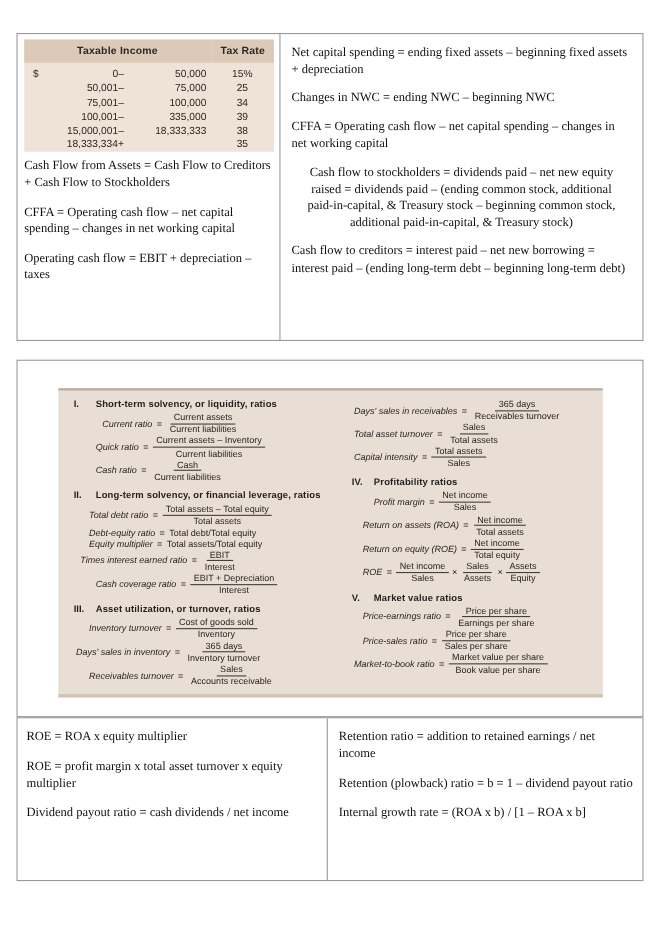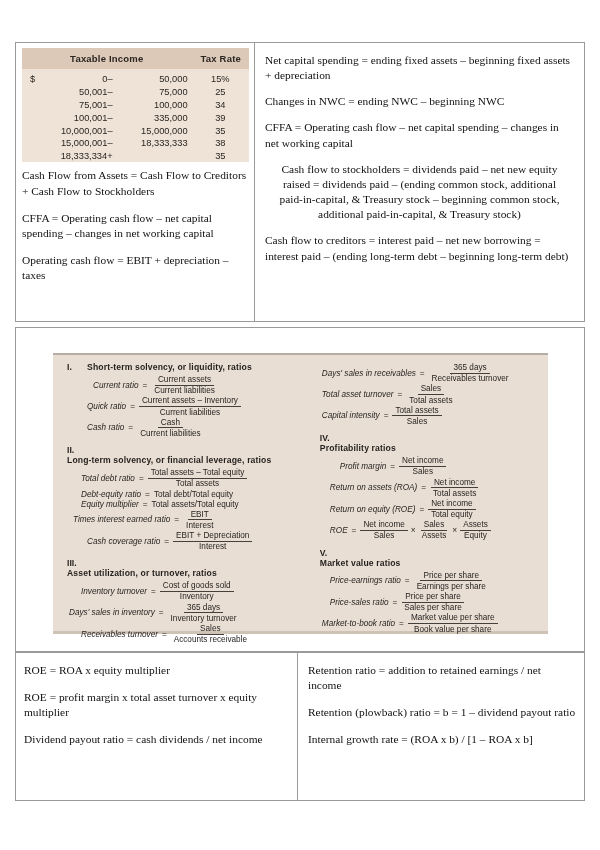--- a/index.html
+++ b/index.html
@@ -16,21 +16,21 @@
   .page {
     position: relative;
     width: 600px;
     height: 850px;
   }
 
   
   .top-table {
     position: absolute;
     left: 15px;
-    top: 42px;
+    top: 30px;
     width: 570px;
     height: 280px;
     border: 1px solid #9a9a9a;
     box-sizing: border-box;
     display: flex;
   }
   .top-left-cell {
     width: 239px;
     box-sizing: border-box;
     border-right: 1px solid #9a9a9a;
@@ -125,21 +125,21 @@
     width: 20px;
     font-size: 8.6px;
     font-weight: bold;
     flex-shrink: 0;
   }
   .sect-title {
     font-size: 8.6px;
     font-weight: bold;
     letter-spacing: 0.15px;
   }
-  .sect.spaced-top { margin-top: 7px; flex-direction: column; }
+  .sect.spaced-top { margin-top: 7px; }
 
   
   .frow {
     display: flex;
     align-items: center;
     justify-content: flex-start;
     margin: 1px 0 1px 0;
     font-size: 8.2px;
   }
   .frow.indent-a { padding-left: 26px; }
@@ -233,26 +233,20 @@
             <td class="cell-dollar"></td>
             <td class="cell-lo">75,001–</td>
             <td class="cell-hi">100,000</td>
             <td class="cell-rate">34</td>
           </tr>
           <tr>
             <td class="cell-dollar"></td>
             <td class="cell-lo">100,001–</td>
             <td class="cell-hi">335,000</td>
             <td class="cell-rate">39</td>
-          </tr>
-          <tr>
-            <td class="cell-dollar"></td>
-            <td class="cell-lo">10,000,001–</td>
-            <td class="cell-hi">15,000,000</td>
-            <td class="cell-rate">35</td>
           </tr>
           <tr>
             <td class="cell-dollar"></td>
             <td class="cell-lo">15,000,001–</td>
             <td class="cell-hi">18,333,333</td>
             <td class="cell-rate">38</td>
           </tr>
           <tr>
             <td class="cell-dollar"></td>
             <td class="cell-lo">18,333,334+</td>

